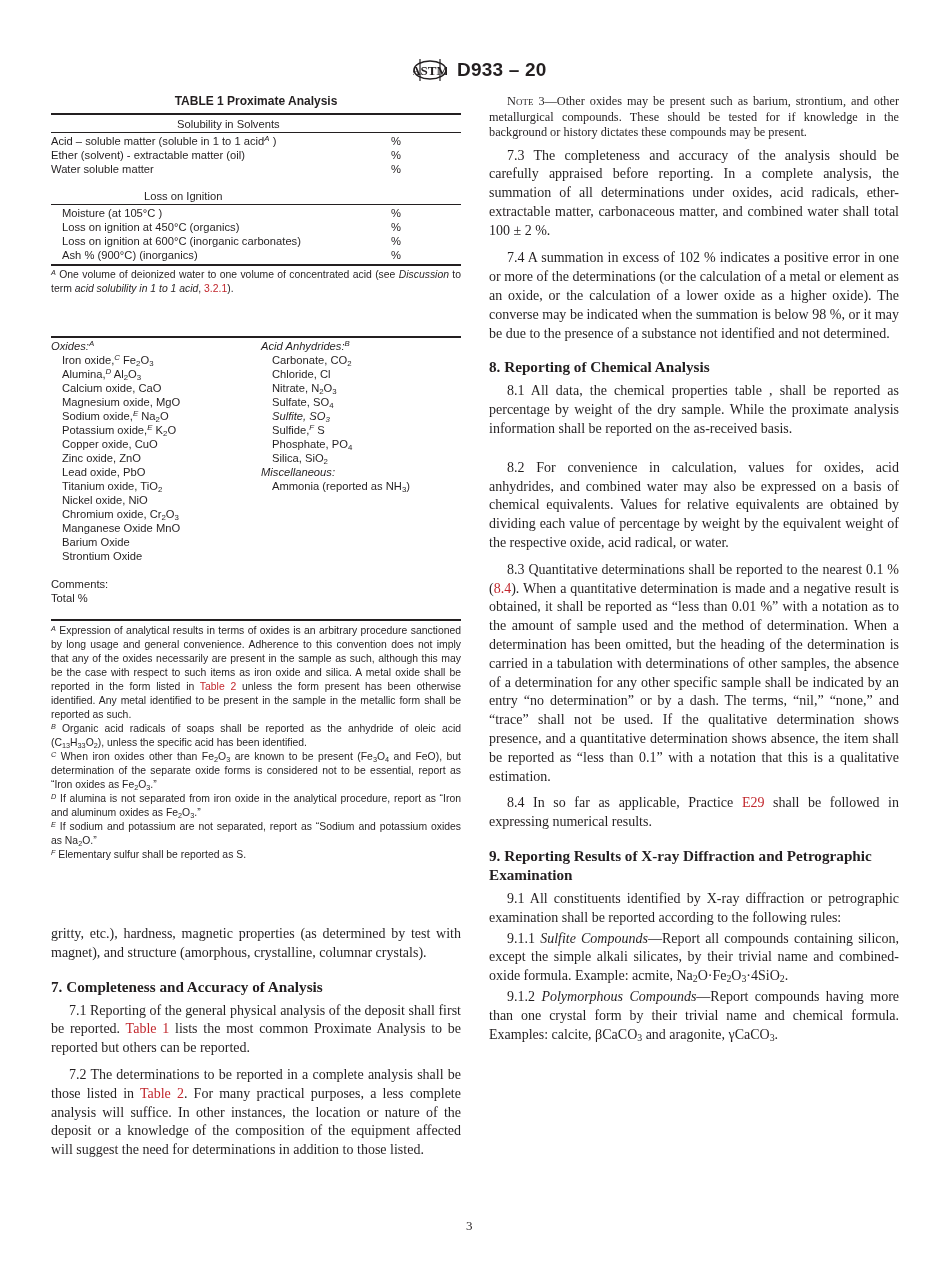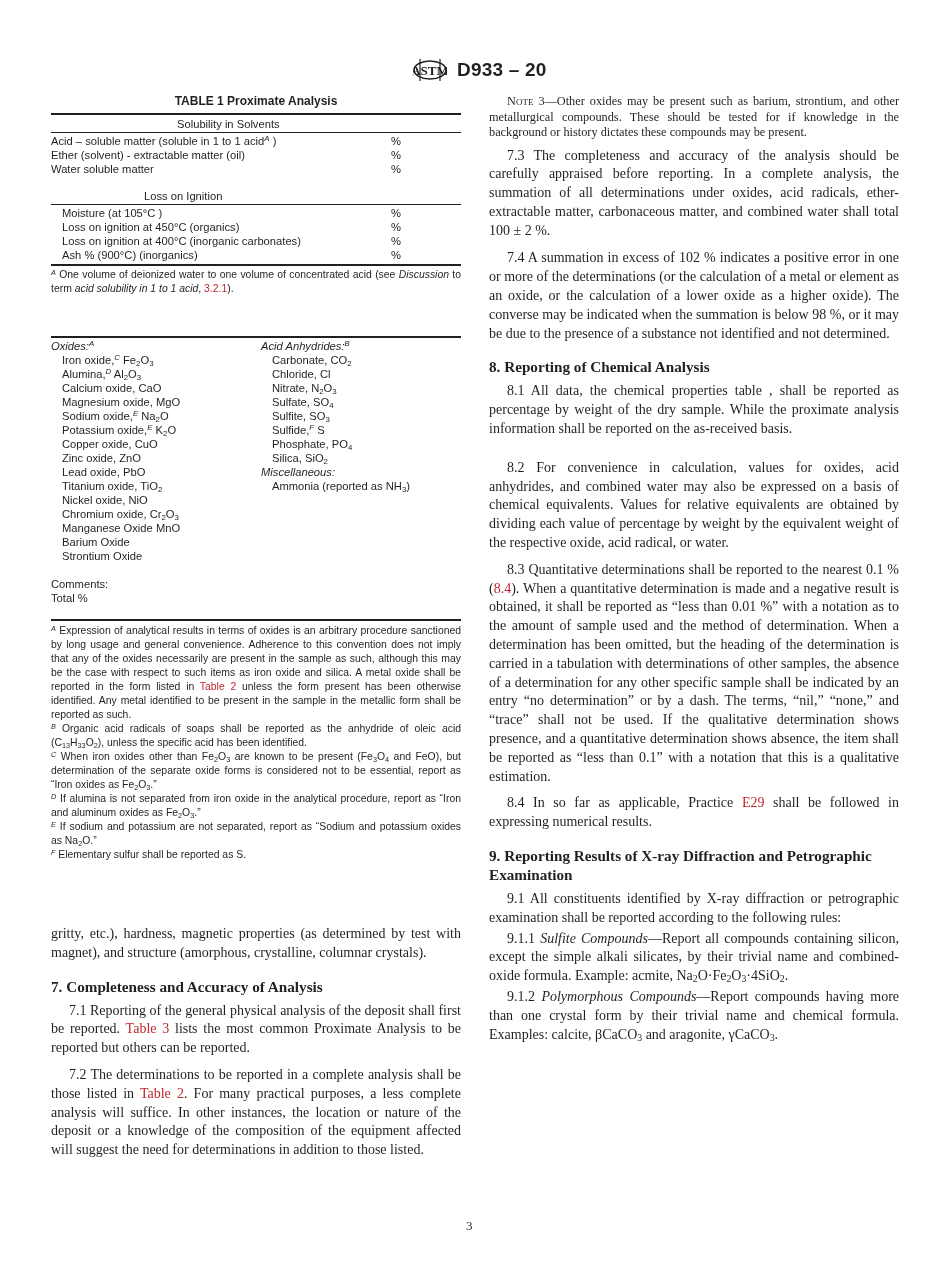--- a/index.html
+++ b/index.html
@@ -71,21 +71,21 @@
   <div style="padding-top:1px;margin-left:11px;" id="t1g2">
       <div class="row">
         <span class="lbl">Moisture (at 105°C )</span>
         <span class="val">%</span>
       </div>
       <div class="row">
         <span class="lbl">Loss on ignition at 450°C (organics)</span>
         <span class="val">%</span>
       </div>
       <div class="row">
-        <span class="lbl">Loss on ignition at 400°C (inorganic carbonates)</span>
+        <span class="lbl">Loss on ignition at 600°C (inorganic carbonates)</span>
         <span class="val">%</span>
       </div>
       <div class="row">
         <span class="lbl">Ash % (900°C) (inorganics)</span>
         <span class="val">%</span>
       </div>
     </div>
   <div class="rule2" style="margin-top:2px;"></div>
   <div class="fn" id="t1fn" style="margin-top:2px;"><sup>A</sup> One volume of deionized water to one volume of concentrated acid (see <i>Discussion</i> to term <i>acid solubility in 1 to 1 acid</i>, <span class="link">3.2.1</span>).</div>
 </div>
@@ -110,21 +110,21 @@
         <div style="padding-left: 11px;">Manganese Oxide MnO</div>
         <div style="padding-left: 11px;">Barium Oxide</div>
         <div style="padding-left: 11px;">Strontium Oxide</div>
       </div>
     <div style="flex:1;" id="t2right">
         <div style="font-style: italic;">Acid Anhydrides:<sup>B</sup></div>
         <div style="padding-left: 11px;">Carbonate, CO<sub>2</sub></div>
         <div style="padding-left: 11px;">Chloride, Cl</div>
         <div style="padding-left: 11px;">Nitrate, N<sub>2</sub>O<sub>3</sub></div>
         <div style="padding-left: 11px;">Sulfate, SO<sub>4</sub></div>
-        <div style="padding-left: 11px;">Sulfite, SO<sub>3</sub></div>
+        <div style="padding-left: 11px; font-style: italic;">Sulfite, SO<sub>3</sub></div>
         <div style="padding-left: 11px;">Sulfide,<sup>F</sup> S</div>
         <div style="padding-left: 11px;">Phosphate, PO<sub>4</sub></div>
         <div style="padding-left: 11px;">Silica, SiO<sub>2</sub></div>
         <div style="font-style: italic;">Miscellaneous:</div>
         <div style="padding-left: 11px;">Ammonia (reported as NH<sub>3</sub>)</div>
       </div>
   </div>
   <div style="height:14px;"></div>
   <div>Comments:</div>
   <div>Total %</div>
@@ -136,21 +136,21 @@
       <p><sup>C</sup> When iron oxides other than Fe<sub>2</sub>O<sub>3</sub> are known to be present (Fe<sub>3</sub>O<sub>4</sub> and FeO), but determination of the separate oxide forms is considered not to be essential, report as “Iron oxides as Fe<sub>2</sub>O<sub>3</sub>.”</p>
       <p><sup>D</sup> If alumina is not separated from iron oxide in the analytical procedure, report as “Iron and aluminum oxides as Fe<sub>2</sub>O<sub>3</sub>.”</p>
       <p><sup>E</sup> If sodium and potassium are not separated, report as “Sodium and potassium oxides as Na<sub>2</sub>O.”</p>
       <p><sup>F</sup> Elementary sulfur shall be reported as S.</p>
     </div>
 </div>
 
 <div class="abs" style="left:51px; top:925px; width:410px;">
   <div class="para">gritty, etc.), hardness, magnetic properties (as determined by test with magnet), and structure (amorphous, crystalline, columnar crystals).</div>
   <div class="h" style="margin-top:14px;">7.  Completeness and Accuracy of Analysis</div>
-  <div class="para indent html" style="margin-top:6px;">7.1  Reporting of the general physical analysis of the deposit shall first be reported. <span class="link">Table 3</span> lists the most common Proximate Analysis to be reported but others can be reported.</div>
+  <div class="para indent html" style="margin-top:6px;">7.1  Reporting of the general physical analysis of the deposit shall first be reported. <span class="link">Table 1</span> lists the most common Proximate Analysis to be reported but others can be reported.</div>
   <div class="para indent html" style="margin-top:8px;">7.2  The determinations to be reported in a complete analysis shall be those listed in <span class="link">Table 2</span>. For many practical purposes, a less complete analysis will suffice. In other instances, the location or nature of the deposit or a knowledge of the composition of the equipment affected will suggest the need for determinations in addition to those listed.</div>
 </div>
 
 <div class="abs" style="left:489px; top:94px; width:410px;">
   <div class="note"><span class="sc">Note</span> 3—Other oxides may be present such as barium, strontium, and other metallurgical compounds. These should be tested for if knowledge in the background or history dictates these compounds may be present.</div>
   <div class="para indent" style="margin-top:6px;">7.3  The completeness and accuracy of the analysis should be carefully appraised before reporting. In a complete analysis, the summation of all determinations under oxides, acid radicals, ether-extractable matter, carbonaceous matter, and combined water shall total 100 ± 2 %.</div>
   <div class="para indent" style="margin-top:9px;">7.4  A summation in excess of 102 % indicates a positive error in one or more of the determinations (or the calculation of a metal or element as an oxide, or the calculation of a lower oxide as a higher oxide). The converse may be indicated when the summation is below 98 %, or it may be due to the presence of a substance not identified and not determined.</div>
   <div class="h" style="margin-top:14px;">8.  Reporting of Chemical Analysis</div>
   <div class="para indent" style="margin-top:6px;">8.1  All data, the chemical properties table , shall be reported as percentage by weight of the dry sample. While the proximate analysis information shall be reported on the as-received basis.</div>
   <div class="para indent" style="margin-top:20px;">8.2  For convenience in calculation, values for oxides, acid anhydrides, and combined water may also be expressed on a basis of chemical equivalents. Values for relative equivalents are obtained by dividing each value of percentage by weight by the equivalent weight of the respective oxide, acid radical, or water.</div>

